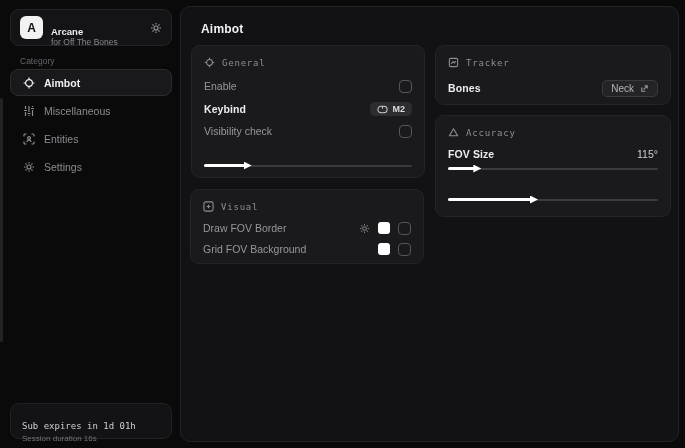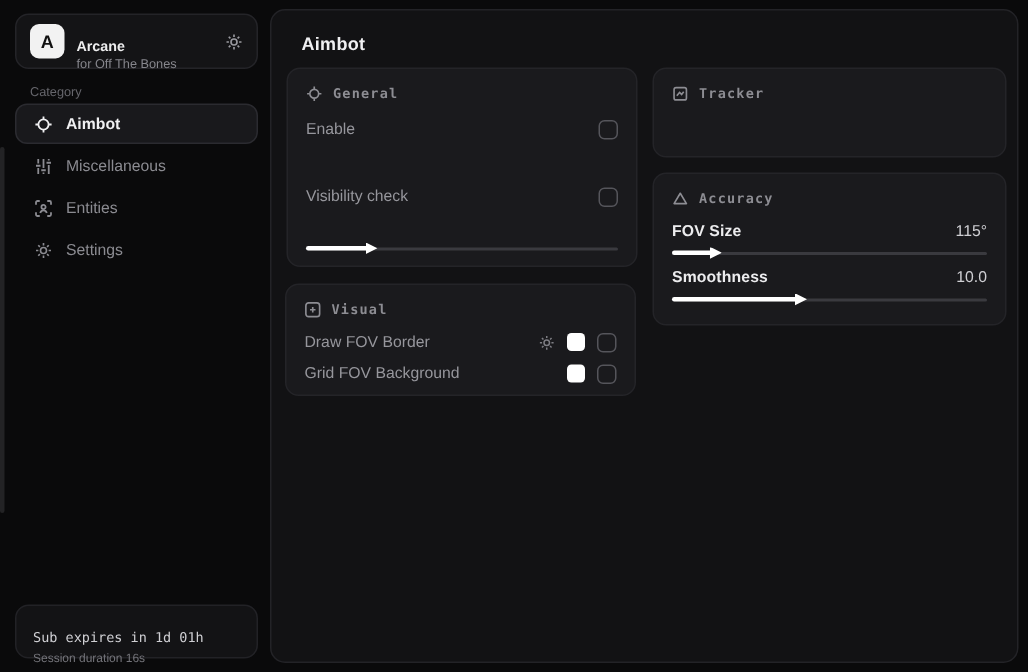--- a/index.html
+++ b/index.html
@@ -39,21 +39,21 @@
   .panel-title { position:absolute; left:20px; top:15px; font-size:12px;
     font-weight:bold; color:#f0f0f2; letter-spacing:.2px; }
 
   .card { position:absolute; background:#1a1a1d; border:1px solid #242428; border-radius:9px; }
   .card-general  { left:10px;  top:38px;  width:234px; height:133px; }
   .card-visual   { left:9px;  top:182px; width:234px; height:75px; }
   .card-tracker  { left:254px; top:38px;  width:236px; height:60px; }
   .card-accuracy { left:254px; top:108px; width:236px; height:102px; }
 
   .card-head { position:absolute; left:12px; top:11px; display:flex; align-items:center;
-    color:#8d8d93;font-weight:bold; }
+    color:#8d8d93; }
   .card-head .cico { display:flex; margin-right:7px; color:#8d8d93; }
   .card-head .ctitle { font-family:"DejaVu Sans Mono", monospace; font-size:9px;
     letter-spacing:.8px; }
 
   .row { position:absolute; left:12px; right:12px; height:20px;
     display:flex; align-items:center; justify-content:space-between; }
   .lbl { font-size:10.5px; color:#96969c; }
   .lbl.bright { color:#ececee; font-weight:bold; letter-spacing:.1px; }
   .val-dim { font-size:10px; color:#8f8f95; }
   .val { font-size:10.5px; color:#cfcfd3; }
@@ -163,20 +163,32 @@
           <svg width="11" height="11" viewBox="0 0 12 12" fill="none" stroke="currentColor" stroke-width="1.2">
             <circle cx="6" cy="6" r="3.2"></circle>
             <path d="M6 0.8v1.8M6 9.4v1.8M0.8 6h1.8M9.4 6h1.8"></path>
           </svg>
         </span>
         <span class="ctitle">General</span>
       </div>
       <div class="row" style="top:30px">
         <span class="lbl">Enable</span>
         <span class="checkbox"></span>
+      </div>
+      <div class="row" style="top:53px">
+        <span class="lbl bright">Keybind</span>
+        <span class="kbd-badge">
+          <span class="mico">
+            <svg width="11" height="9" viewBox="0 0 12 9" fill="none" stroke="currentColor" stroke-width="1.1">
+              <rect x="1" y="1" width="10" height="7" rx="3.5"></rect>
+              <path d="M6 1v2.6"></path>
+            </svg>
+          </span>
+          <span>M2</span>
+        </span>
       </div>
       <div class="row" style="top:75px">
         <span class="lbl">Visibility check</span>
         <span class="checkbox"></span>
       </div>
       <div class="slider s1">
         <div class="track"></div>
         <div class="fill" style="width: 20%;"></div>
         <div class="thumb" style="left: calc(20% - 1px);"></div>
       </div>
@@ -217,44 +229,51 @@
     <div class="card card-tracker">
       <div class="card-head">
         <span class="cico">
           <svg width="11" height="11" viewBox="0 0 12 12" fill="none" stroke="currentColor" stroke-width="1.2">
             <rect x="1.5" y="1.5" width="9" height="9" rx="1.5"></rect>
             <path d="M3.5 7.5l2-2.5 1.5 1.5 1.5-2"></path>
           </svg>
         </span>
         <span class="ctitle">Tracker</span>
       </div>
+      <div class="row" style="top:32px">
+        <span class="lbl bright">Bones</span>
+        <span class="select-btn">
+          <span>Neck</span>
+          <span class="eico">
+            <svg width="9" height="9" viewBox="0 0 10 10" fill="none" stroke="currentColor" stroke-width="1.2">
+              <path d="M4 6L8 2M5 2h3v3M2 4v4h4"></path>
+            </svg>
+          </span>
+        </span>
+      </div>
     </div>
 
     <div class="card card-accuracy">
       <div class="card-head">
         <span class="cico">
           <svg width="11" height="11" viewBox="0 0 12 12" fill="none" stroke="currentColor" stroke-width="1.2" stroke-linejoin="round">
             <path d="M6 2L10.5 9.5h-9L6 2z"></path>
           </svg>
         </span>
         <span class="ctitle">Accuracy</span>
       </div>
       <div class="row" style="top:28px">
         <span class="lbl bright">FOV Size</span>
         <span class="val">115°</span>
       </div>
       <div class="slider s2">
         <div class="track"></div>
         <div class="fill" style="width: 13%;"></div>
         <div class="thumb" style="left: calc(13% - 1px);"></div>
       </div>
-      <div class="row" style="top:59px">
-        <span class="lbl bright">Smoothness</span>
-        <span class="val">10.0</span>
-      </div>
       <div class="slider s3">
         <div class="track"></div>
         <div class="fill" style="width: 40%;"></div>
         <div class="thumb" style="left: calc(40% - 1px);"></div>
       </div>
     </div>
   </div>
 </div>
 
 </body></html>

